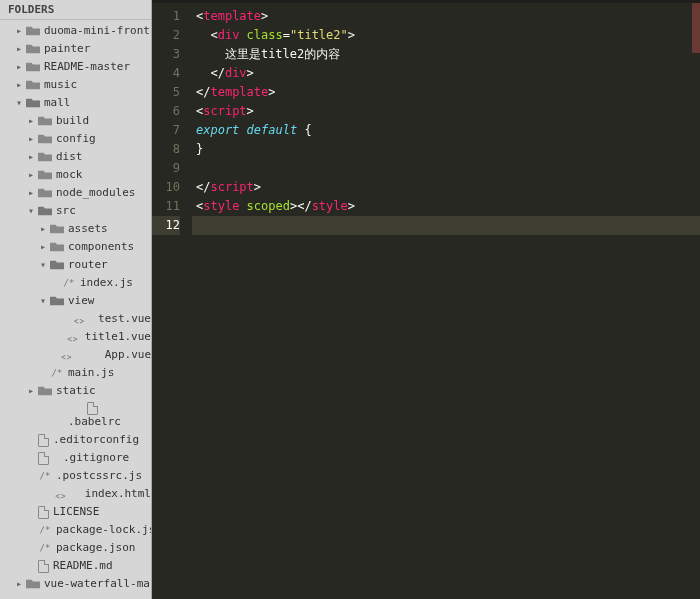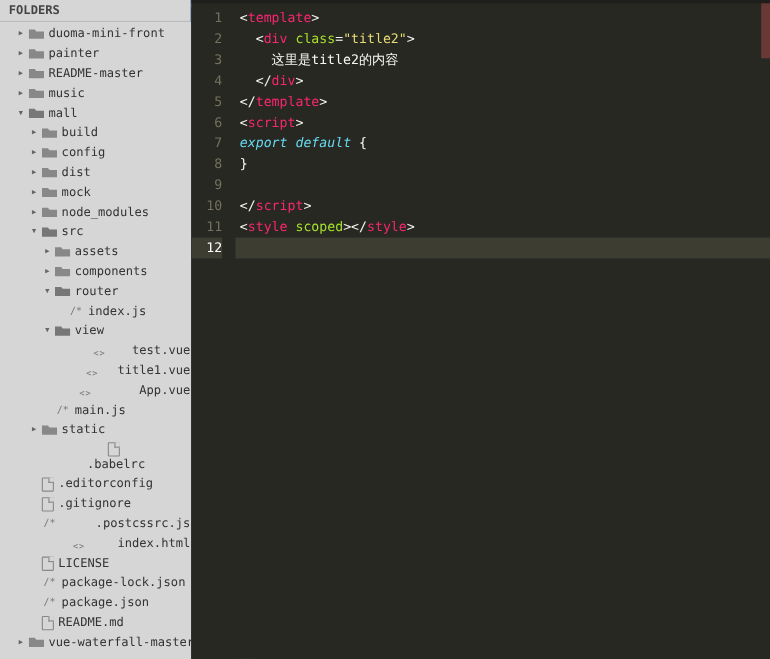--- a/index.html
+++ b/index.html
@@ -1,17 +1,17 @@
 <!DOCTYPE html>
 <html><head>
 <meta charset="utf-8">
 <style>
 *{margin:0;padding:0;box-sizing:border-box;font-family:Consolas,Monaco,monospace;font-size:12px}
 body{background:#494942;display:flex;width:700px;height:599px;overflow:hidden}
-.sidebar{width:174px;background:#1d4ed8;display:flex;flex-direction:column;border-right:1px solid #aaa}
+.sidebar{width:152px;background:#1d4ed8;display:flex;flex-direction:column;border-right:1px solid #aaa}
 .sb-header{background:#d6d6d6;color:#444;font-size:11px;padding:3px 8px;font-weight:bold;border-bottom:1px solid #bbb}
 .tree{flex:1;overflow:auto;padding:2px 0;background:#d6d6d6;font-family:Tahoma,sans-serif}
 .ti{display:flex;align-items:center;padding:2px 0;cursor:pointer;white-space:nowrap;color:#333;line-height:14px}
 .ti.sel{background:#eee;border:1.5px solid #e74c3c;border-radius:3px}
 .tw{width:14px;text-align:center;color:#666;font-size:10px;flex-shrink:0}
 .ico{width:14px;height:14px;margin-right:4px;flex-shrink:0;display:flex;align-items:center;justify-content:center}
 .ico.fld{background:#888;clip-path:polygon(0 15%,40% 15%,50% 30%,100% 30%,100% 85%,0 85%);width:14px;height:12px}
 .ico.fld.open{background:#777}
 .ico.code::before{content:'< >';font-size:8px;color:#777;letter-spacing:-2px}
 .ico.js::before{content:'/*';font-size:9px;color:#777}
@@ -142,25 +142,25 @@
         <span class="lbl">static</span>
       </div>
       <div class="ti" style="padding-left: 38px; flex-direction: column;">
         <span class="ico file"></span>
         <span class="lbl">.babelrc</span>
       </div>
       <div class="ti" style="padding-left: 38px; text-align: right;">
         <span class="ico file"></span>
         <span class="lbl">.editorconfig</span>
       </div>
-      <div class="ti" style="padding-left: 38px;">
+      <div class="ti" style="padding-left: 38px; gap: 10px;">
         <span class="ico file"></span>
         <span class="lbl">.gitignore</span>
       </div>
-      <div class="ti" style="padding-left: 38px; justify-content: space-between;">
+      <div class="ti" style="padding-left: 38px;">
         <span class="ico js"></span>
         <span class="lbl">.postcssrc.js</span>
       </div>
       <div class="ti" style="padding-left: 38px;">
         <span class="ico code"></span>
         <span class="lbl">index.html</span>
       </div>
       <div class="ti" style="padding-left: 38px;">
         <span class="ico file"></span>
         <span class="lbl">LICENSE</span>

